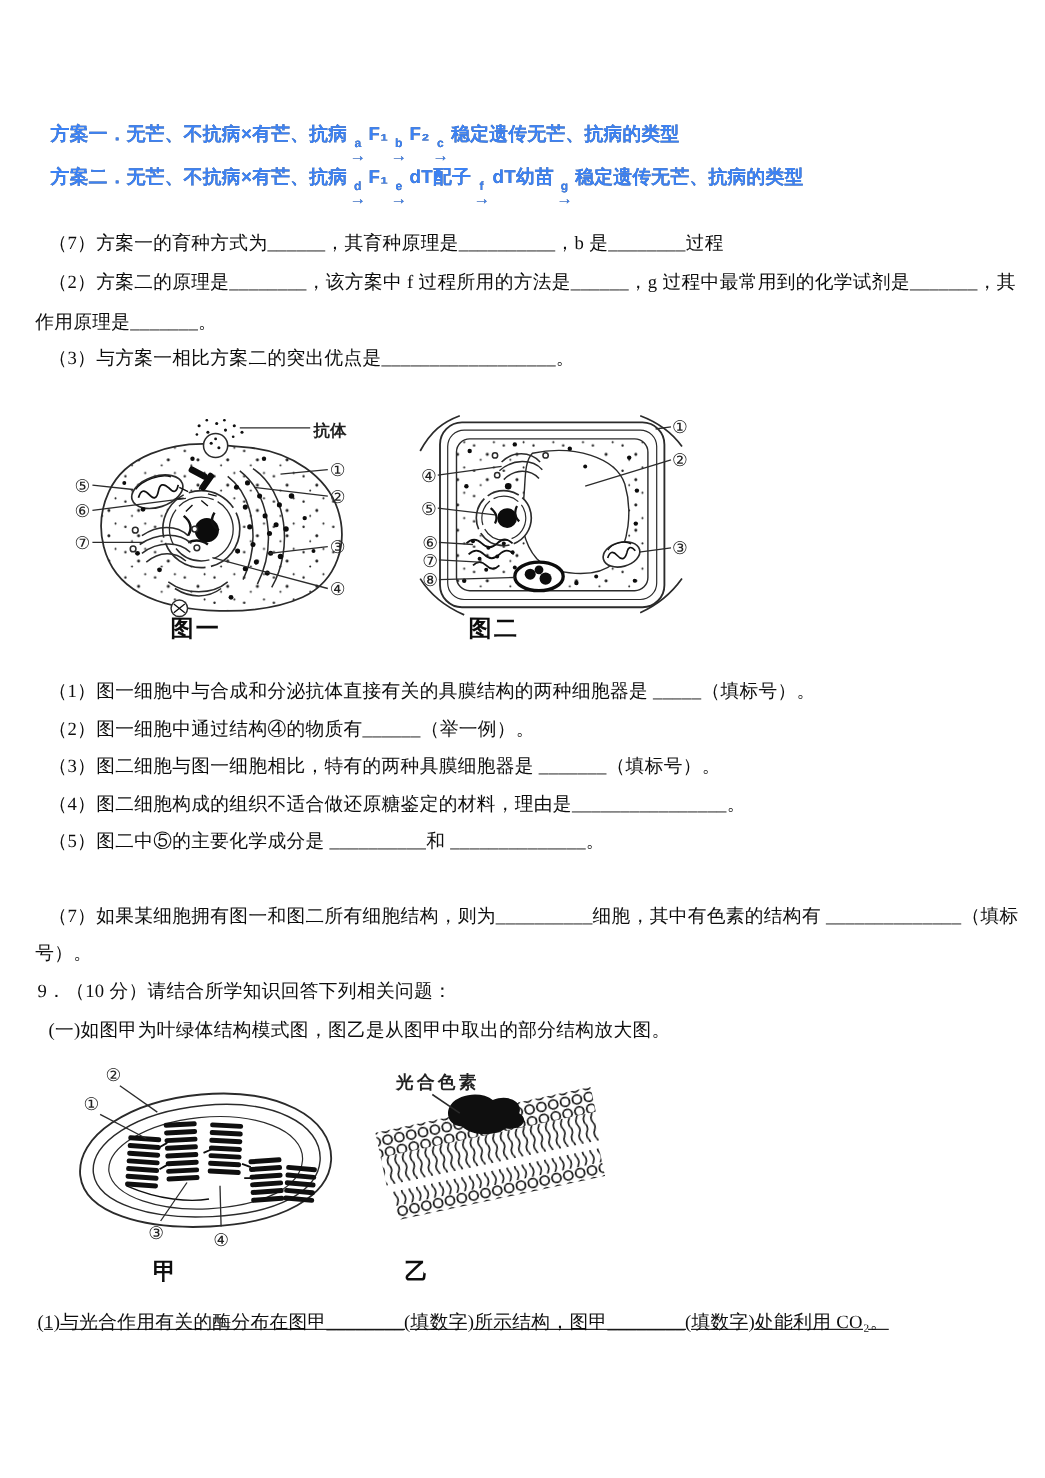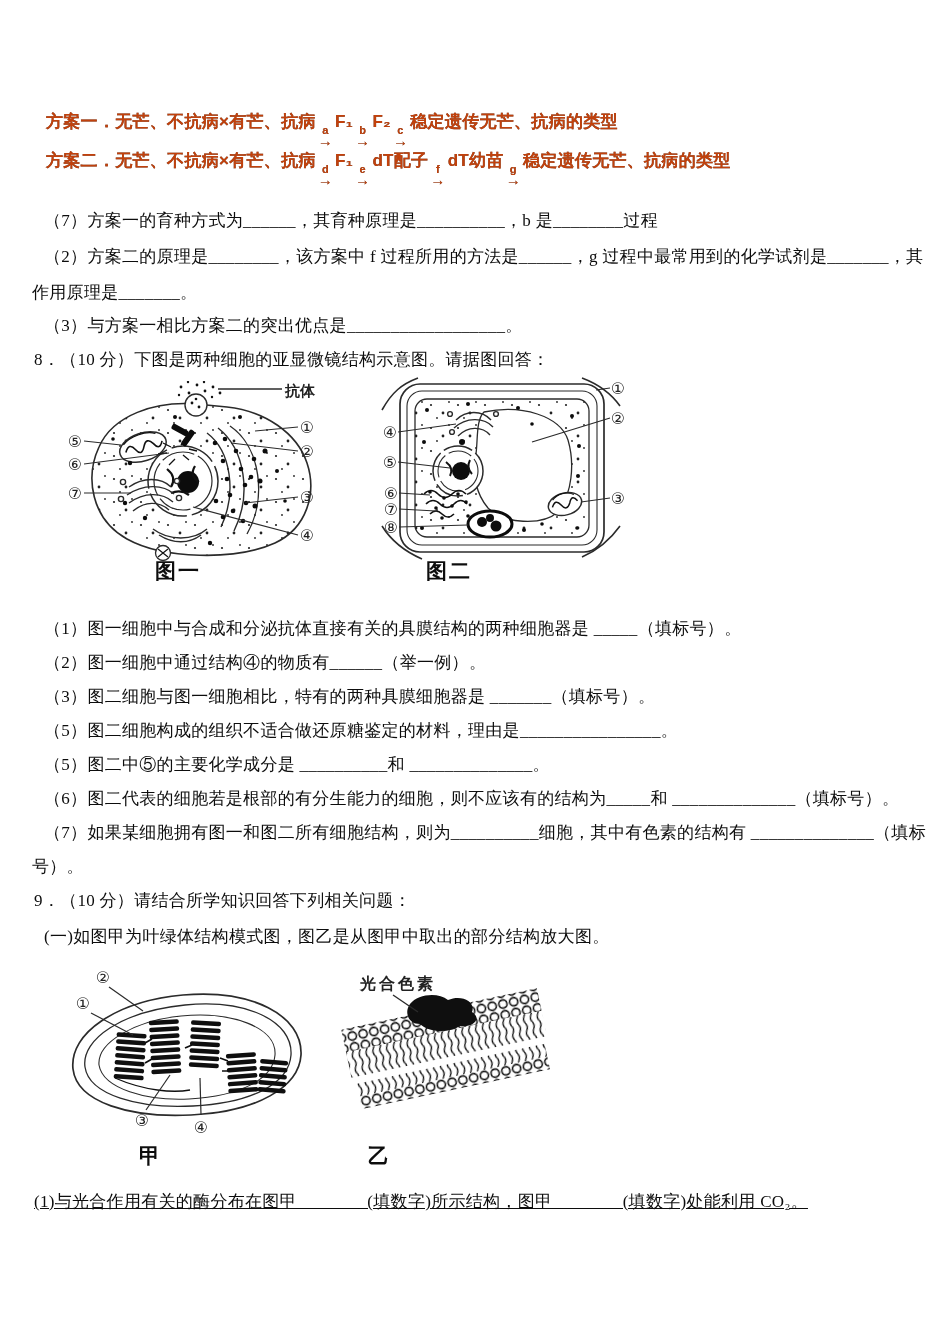--- a/index.html
+++ b/index.html
@@ -1,19 +1,19 @@
 <!DOCTYPE html>
 <html><head>
 <meta charset="utf-8">
 <style>
   html,body{margin:0;padding:0;background:#fff;}
   #page{position:relative;width:950px;height:1344px;background:#ffffff;overflow:hidden;
         font-family:"Liberation Serif","DejaVu Serif",serif;color:#0d0d0d;}
   .ln{position:absolute;font-size:17px;line-height:23px;white-space:nowrap;letter-spacing:.3px;}
-  .scheme{font-weight:700;color:#c2410c;text-shadow:0 0 .5px #555;font-family:"Liberation Sans","DejaVu Sans",sans-serif;font-size:17px;}
+  .scheme{font-weight:700;color:#3b82f6;text-shadow:0 0 .5px #555;font-family:"Liberation Sans","DejaVu Sans",sans-serif;font-size:17px;}
   .st{display:inline-flex;flex-direction:column;align-items:center;vertical-align:-7px;margin:0 2px;}
   .st i{font-style:normal;}
   .st .lt{font-size:11px;line-height:10px;font-weight:700;}
   .st .ar{font-size:15px;line-height:11px;font-weight:700;}
   .cap{position:absolute;font-size:21px;font-weight:700;letter-spacing:2px;}
   svg{position:absolute;}
   svg text{font-family:"DejaVu Sans","Liberation Sans",sans-serif;fill:#222;}
   .numlab{font-size:16px;}
 </style>
 </head>
@@ -65,21 +65,20 @@
         <i class="lt">g</i>
         <i class="ar">→</i>
       </span><span>稳定遗传无芒、抗病的类型</span>
   </div>
 
   <div class="ln" style="top:209px;left:44px;">（7）方案一的育种方式为______，其育种原理是__________，b 是________过程</div>
   <div class="ln" style="top:245px;left:44px;">（2）方案二的原理是________，该方案中 f 过程所用的方法是______，g 过程中最常用到的化学试剂是_______，其</div>
   <div class="ln" style="top:281px;left:32px;">作用原理是_______。</div>
   <div class="ln" style="top:314px;left:44px;">（3）与方案一相比方案二的突出优点是__________________。</div>
 
-  <div class="ln" style="top:348px;left:34px;">8．（10 分）下图是两种细胞的亚显微镜结构示意图。请据图回答：</div>
 
   <svg style="left:55px;top:381px;" width="280" height="200" viewBox="0 0 280 200">
     <g>
       <path d="M141,23 C100,20 58,34 44,66 C30,96 36,138 72,158 C108,178 180,180 220,162 C252,147 262,112 252,82 C242,52 210,30 172,26 C162,25 151,24 141,23 Z" fill="#fff" stroke="none"></path>
       <path d="M141,23 C100,20 58,34 44,66 C30,96 36,138 72,158 C108,178 180,180 220,162 C252,147 262,112 252,82 C242,52 210,30 172,26 C162,25 151,24 141,23 Z" fill="url(#pdots)" stroke="#2b2b2b" stroke-width="1.6"></path>
     </g>
     <g>
       <circle cx="141" cy="24" r="11" fill="#fff" stroke="#2b2b2b" stroke-width="1.4"></circle>
       <circle cx="137" cy="22" r="1.4" fill="#111"></circle>
         <circle cx="144" cy="26" r="1.4" fill="#111"></circle>
@@ -285,23 +284,22 @@
     <text class="numlab" x="246" y="48" text-anchor="middle">②</text>
     <text class="numlab" x="246" y="128" text-anchor="middle">③</text>
   </svg>
 
   <div class="cap" style="left:155px;top:557px;">图一</div>
   <div class="cap" style="left:426px;top:557px;">图二</div>
 
   <div class="ln" style="top:617px;left:44px;">（1）图一细胞中与合成和分泌抗体直接有关的具膜结构的两种细胞器是 _____（填标号）。</div>
   <div class="ln" style="top:651px;left:44px;">（2）图一细胞中通过结构④的物质有______（举一例）。</div>
   <div class="ln" style="top:685px;left:44px;">（3）图二细胞与图一细胞相比，特有的两种具膜细胞器是 _______（填标号）。</div>
-  <div class="ln" style="top:719px;left:44px;">（5）图二细胞构成的组织不适合做还原糖鉴定的材料，理由是________________。</div>
+  <div class="ln" style="top:719px;left:44px;">（4）图二细胞构成的组织不适合做还原糖鉴定的材料，理由是________________。</div>
   <div class="ln" style="top:753px;left:44px;">（5）图二中⑤的主要化学成分是 __________和 ______________。</div>
-  <div class="ln" style="top:787px;left:44px;">（6）图二代表的细胞若是根部的有分生能力的细胞，则不应该有的结构为_____和 ______________（填标号）。</div>
   <div class="ln" style="top:821px;left:44px;">（7）如果某细胞拥有图一和图二所有细胞结构，则为__________细胞，其中有色素的结构有 ______________（填标</div>
   <div class="ln" style="top:855px;left:32px;">号）。</div>
 
   <div class="ln" style="top:889px;left:34px;">9．（10 分）请结合所学知识回答下列相关问题：</div>
   <div class="ln" style="top:925px;left:32px;margin-left:12px;">(一)如图甲为叶绿体结构模式图，图乙是从图甲中取出的部分结构放大图。</div>
 
   <svg style="left:55px;top:963px;" width="280" height="190" viewBox="0 0 280 190">
     <g fill="#fff" stroke="#2b2b2b">
       <path d="M18,106 C14,70 62,38 128,32 C196,26 248,52 246,92 C244,124 202,149 136,152 C76,155 22,140 18,106 Z" stroke-width="1.7"></path>
       <path d="M30,104 C26,76 68,48 130,42 C192,36 238,58 236,92 C234,120 198,140 138,143 C84,146 34,132 30,104 Z" stroke-width="1.3"></path>

